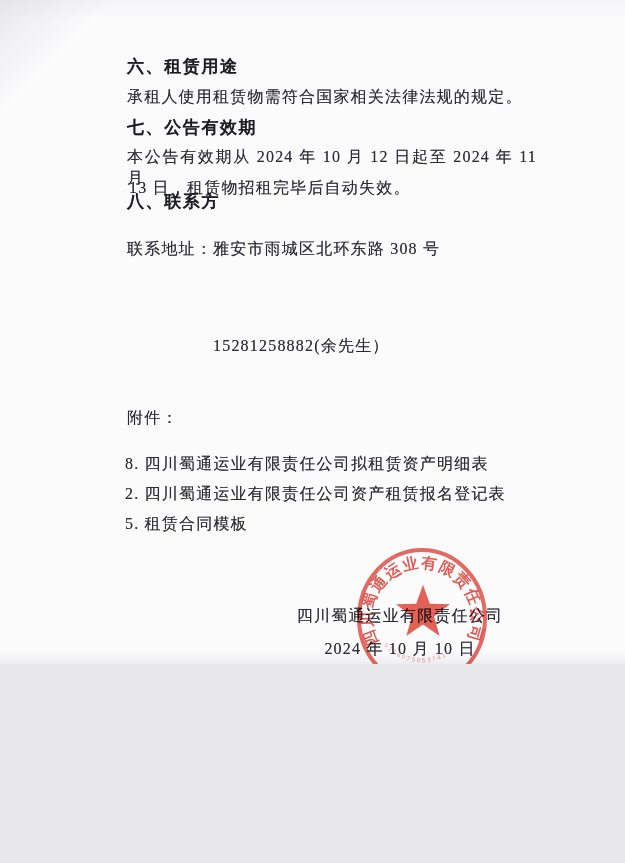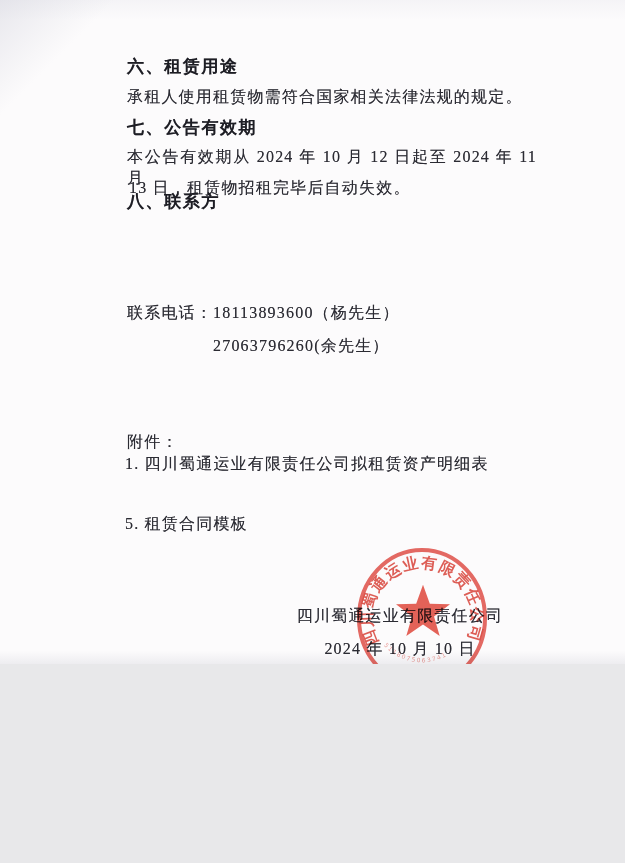--- a/index.html
+++ b/index.html
@@ -40,21 +40,21 @@
   
   #l-h6      {top:55px;  left:127px;}
   #l-p6      {top:87px;  left:127px;}
   #l-h7      {top:116px; left:127px;}
   #l-p7a     {top:147px; left:127px;}
   #l-p7b     {top:178px; left:105px;margin-left:24px;}
   #l-h8      {top:190px; left:127px;}
   #l-addr    {top:239px; left:127px;}
   #l-ph1     {top:303px; left:127px;}
   #l-ph2     {top:336px; left:213px;}
-  #l-att     {top:432px; left:127px;}
+  #l-att     {top:408px; left:127px;}
   #l-att1    {top:454px; left:125px;}
   #l-att2    {top:484px; left:125px;}
   #l-att3    {top:514px; left:125px;}
   #l-sigco   {top:606px; left:400px;}
   #l-sigdate {top:639px; left:400px;}
 
   .seal{
     position:absolute;
     top:543px;left:346px;
     width:152px;height:152px;
@@ -66,24 +66,25 @@
 <body>
 
 <div class="page">
 
   <div class="line heading" id="l-h6">六、租赁用途</div>
   <div class="line" id="l-p6">承租人使用租赁物需符合国家相关法律法规的规定。</div>
   <div class="line heading" id="l-h7">七、公告有效期</div>
   <div class="line justify" id="l-p7a">本公告有效期从 2024 年 10 月 12 日起至 2024 年 11 月</div>
   <div class="line" id="l-p7b">13 日，租赁物招租完毕后自动失效。</div>
   <div class="line heading" id="l-h8">八、联系方</div>
-  <div class="line" id="l-ph1">联系电话：18113893600（杨先生）</div>
-  <div class="line" id="l-ph2">27063796260(余先生）</div>
+  <div class="line" id="l-addr">联系地址：雅安市雨城区北环东路 308 号</div>
+  <div class="line" id="l-ph2">15281258882(余先生）</div>
   <div class="line" id="l-att">附件：</div>
-  <div class="line" id="l-att1">1. 四川蜀通运业有限责任公司拟租赁资产明细表</div>
+  <div class="line" id="l-att1">8. 四川蜀通运业有限责任公司拟租赁资产明细表</div>
+  <div class="line" id="l-att2">2. 四川蜀通运业有限责任公司资产租赁报名登记表</div>
   <div class="line" id="l-att3">5. 租赁合同模板</div>
 
   <div class="line centered" id="l-sigco">四川蜀通运业有限责任公司</div>
   <div class="line centered" id="l-sigdate">2024 年 10 月 10 日</div>
 
   <svg class="seal" viewBox="0 0 152 152" xmlns="http://www.w3.org/2000/svg">
     <defs>
 
       <path id="sealTextCircle" d="M 76,75 m -50,0 a 50,50 0 1,1 100,0 a 50,50 0 1,1 -100,0" fill="none"></path>
 

